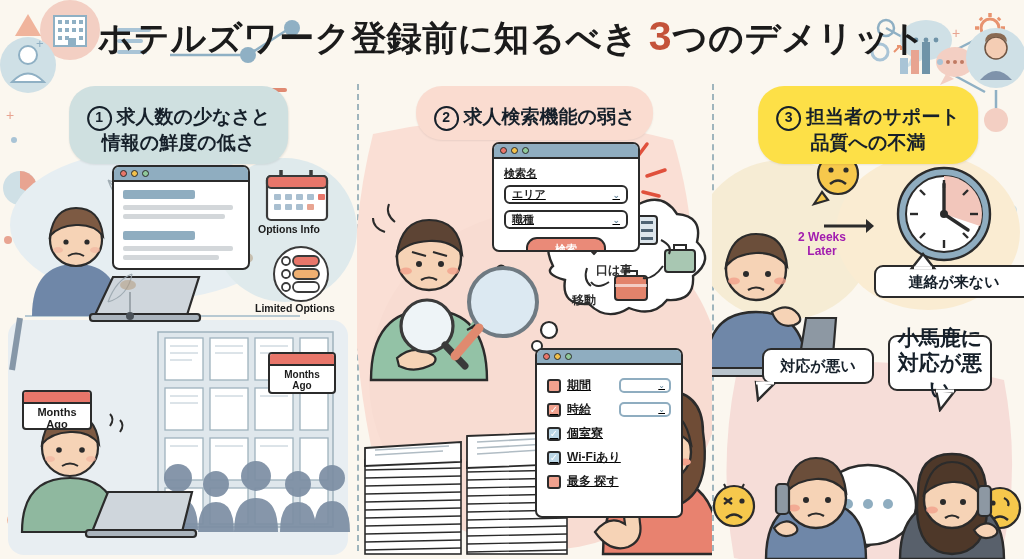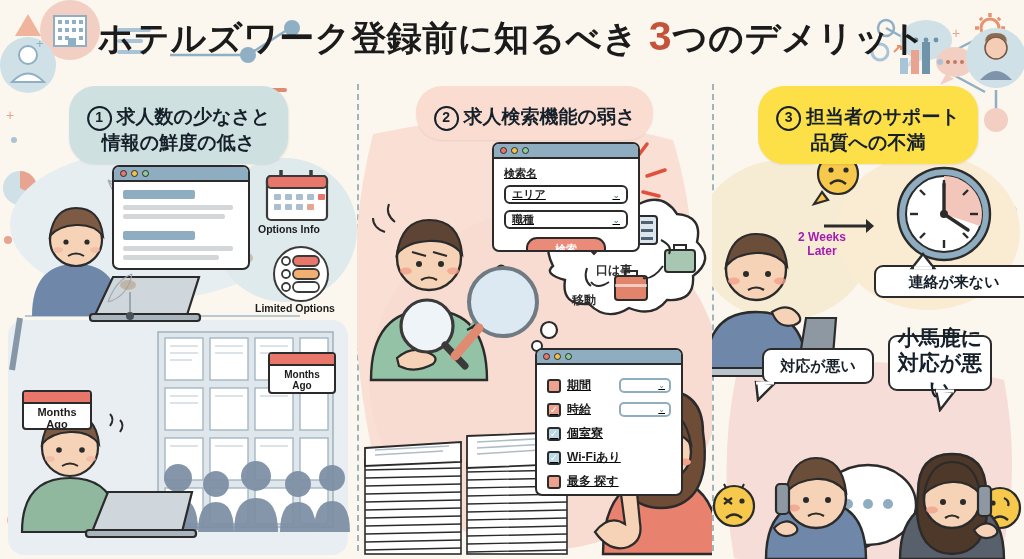--- a/index.html
+++ b/index.html
@@ -593,21 +593,21 @@
             <span class="chev">⌄</span>
           </div>
           <div class="select" style="margin-top:6px;">
             <span>職種</span>
             <span class="chev">⌄</span>
           </div>
           <div class="sbtn" style="margin:8px 22px 16px;">検索</div>
         </div>
       </div>
 
-      <div class="win" style="left:178px;top:268px;width:148px;height:148px;">
+      <div class="win" style="left:178px;top:268px;width:148px;height:170px;">
         <div class="winbar">
           <span class="dot d-r"></span>
           <span class="dot d-y"></span>
           <span class="dot d-g"></span>
         </div>
         <div style="padding:12px 10px 0;">
           <div class="crow">
             <span class="cbox cb-p"></span>
             <span class="ctext">期間</span>
             <span class="mini-sel" style="margin-left:auto;">⌄</span>

